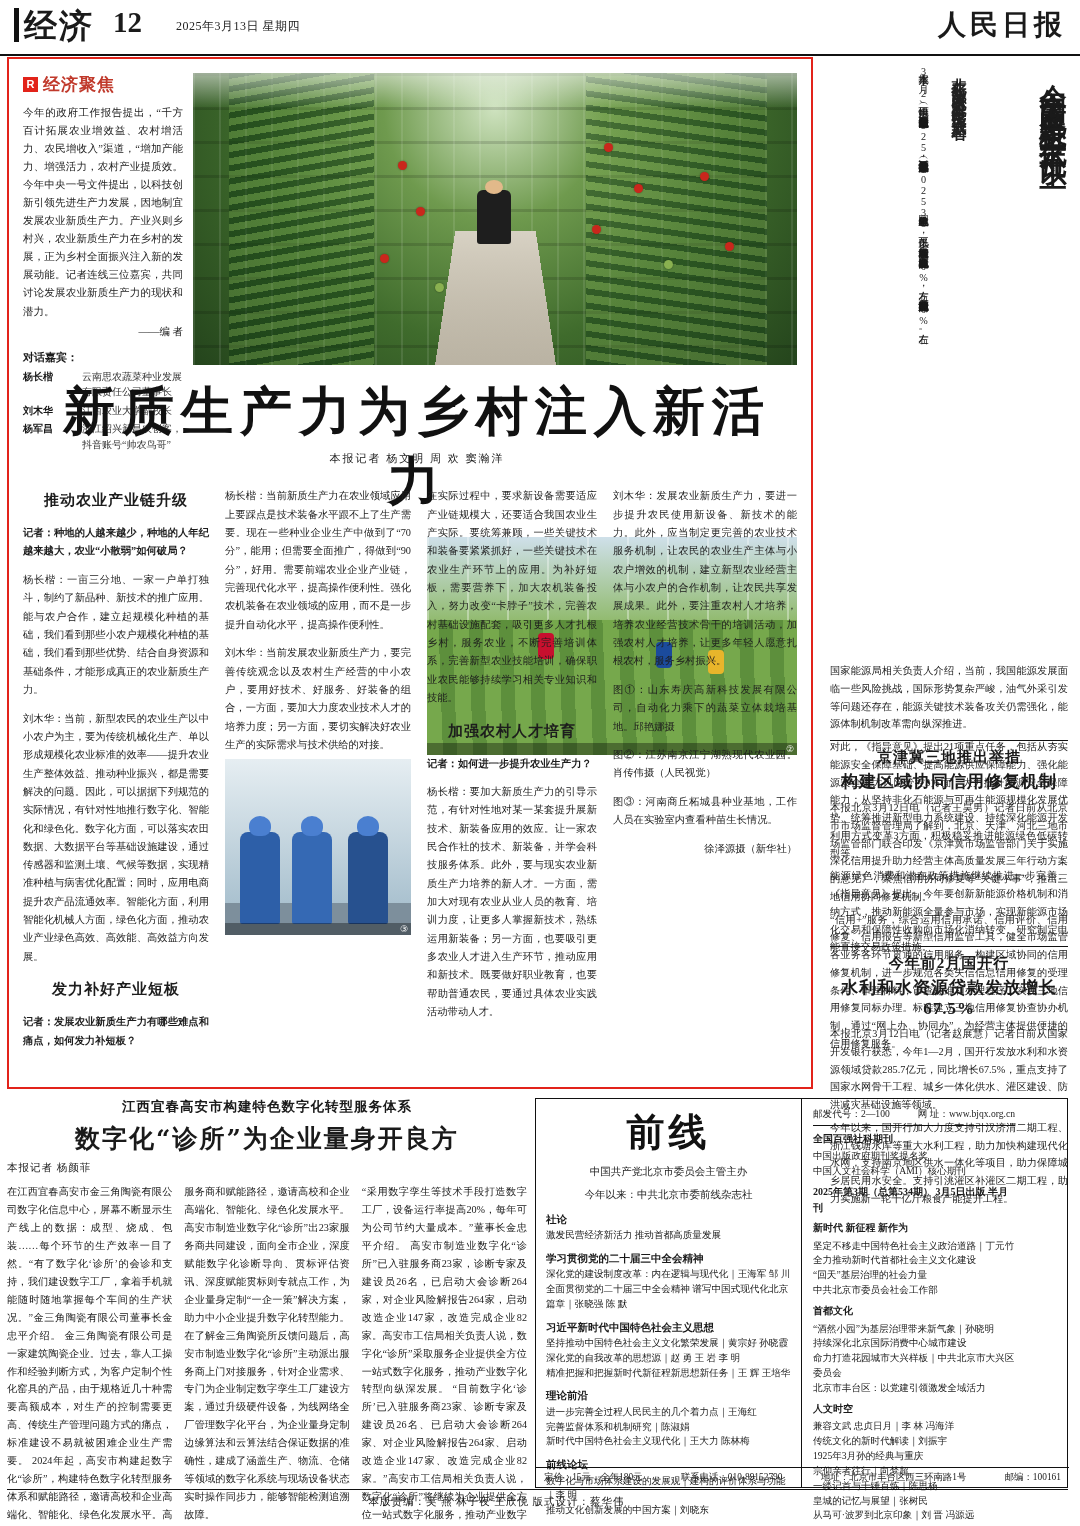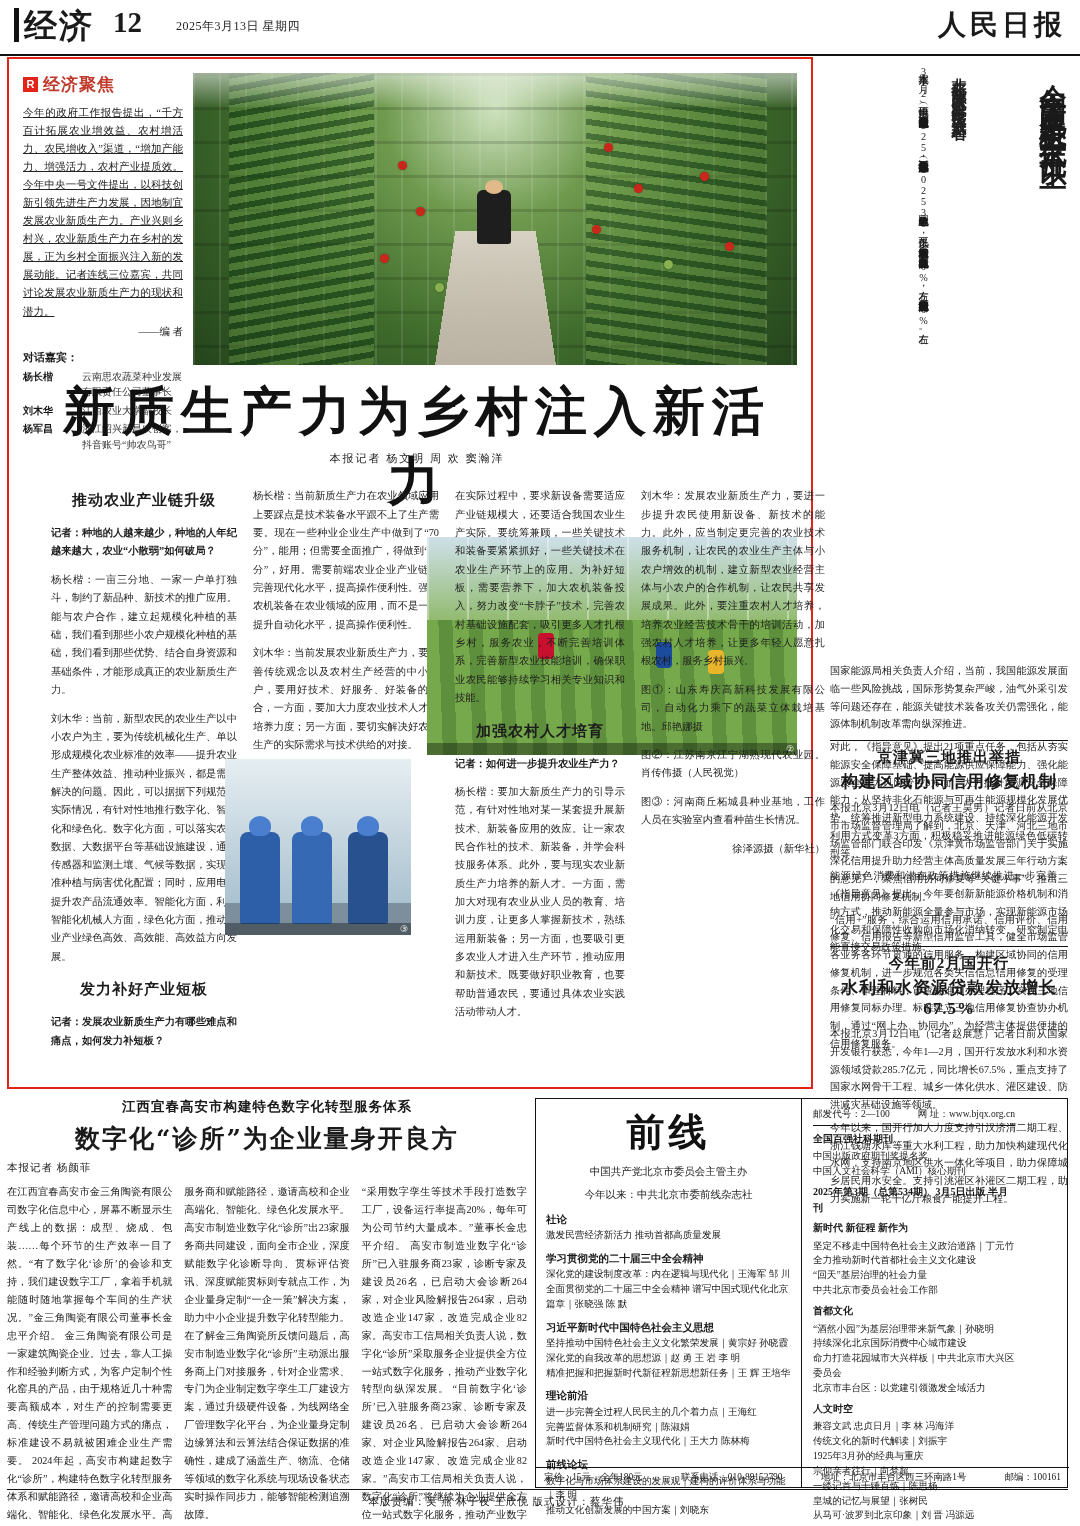--- a/index.html
+++ b/index.html
@@ -15,21 +15,21 @@
   .mh-logo{position:absolute;right:14px;top:6px;font-size:28px;font-weight:bold;letter-spacing:4px;font-family:"DejaVu Serif",serif;}
 
   
   .redbox{position:absolute;left:7px;top:57px;width:806px;height:1032px;border:2px solid #e2231a;box-sizing:border-box;}
 
   
   .intro{position:absolute;left:14px;top:14px;width:160px;}
   .focus-tag{display:flex;align-items:center;gap:5px;margin-bottom:8px;}
   .focus-r{width:15px;height:15px;background:#e2231a;color:#fff;font-size:11px;line-height:15px;text-align:center;font-family:"Liberation Sans",sans-serif;font-weight:bold;}
   .focus-txt{font-size:17px;font-weight:bold;color:#c0392b;letter-spacing:1px;}
-  .intro-body{font-size:10.5px;line-height:1.72;text-align:justify;color:#222;text-decoration:underline;}
+  .intro-body{font-size:10.5px;line-height:1.72;text-align:justify;color:#222;}
   .intro-sign{text-align:right;font-size:10.5px;margin-top:4px;}
   .guests{margin-top:10px;font-size:10px;line-height:1.55;}
   .guests .g-h{font-size:11px;font-weight:bold;margin-bottom:3px;}
   .guests .g-row{display:flex;margin-bottom:3px;}
   .guests .g-name{width:42px;font-weight:bold;flex:0 0 42px;}
   .guests .g-desc{flex:1;color:#333;margin-left:17px;}
 
   
   .hero{position:absolute;left:184px;top:14px;width:604px;height:292px;overflow:hidden;background:#2b4a1f;}
   .hero .canopy{position:absolute;inset:0;
@@ -46,21 +46,21 @@
   .hero .aisle{position:absolute;left:42%;top:46%;width:16%;height:54%;background:linear-gradient(180deg,#d8d2c4,#b9b2a2);transform:perspective(200px) rotateX(32deg);}
   .hero .worker{position:absolute;left:47%;top:40%;width:34px;height:54px;background:#1e1e1e;border-radius:6px 6px 3px 3px;}
   .hero .worker:after{content:"";position:absolute;left:8px;top:-10px;width:18px;height:14px;background:#e2b98a;border-radius:50%;}
   .hero .beamtop{position:absolute;left:0;top:0;width:100%;height:36px;background:linear-gradient(180deg,rgba(255,255,255,.55),rgba(255,255,255,0));}
 
   
   .headline{position:absolute;left:40px;top:318px;width:736px;text-align:center;font-size:52px;font-weight:bold;letter-spacing:7px;font-family:"DejaVu Serif",serif;color:#111;}
   .byline{position:absolute;left:40px;top:392px;width:736px;text-align:center;font-size:11px;letter-spacing:2px;color:#222;}
 
   
-  .col{position:absolute;font-size:10.3px;line-height:1.78;text-align:justify;color:#1d1d1d;margin-left:28px;}
+  .col{position:absolute;font-size:10.3px;line-height:1.78;text-align:justify;color:#1d1d1d;}
   .sub-h{font-size:15px;font-weight:bold;text-align:center;margin:10px 0 8px;letter-spacing:1px;}
   .q{font-weight:bold;}
   .c1{left:14px;top:418px;width:186px;}
   .c2{left:216px;top:418px;width:186px;}
   .c3{left:418px;top:418px;width:170px;}
   .c4{left:604px;top:418px;width:184px;}
 
   
   .ph{position:absolute;overflow:hidden;}
   .ph .cap{position:absolute;left:0;bottom:0;width:100%;font-size:9px;color:#fff;background:rgba(0,0,0,.35);text-align:right;padding:1px 3px;box-sizing:border-box;}

